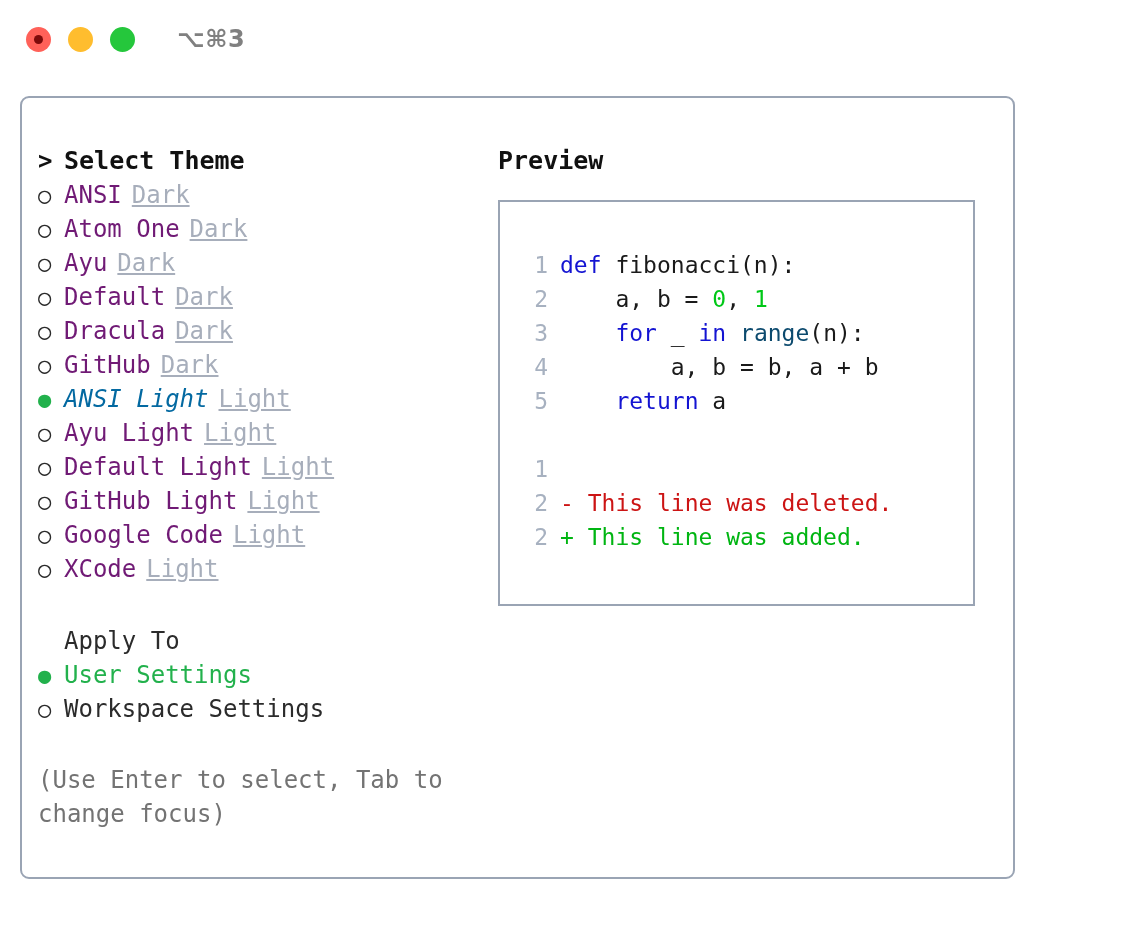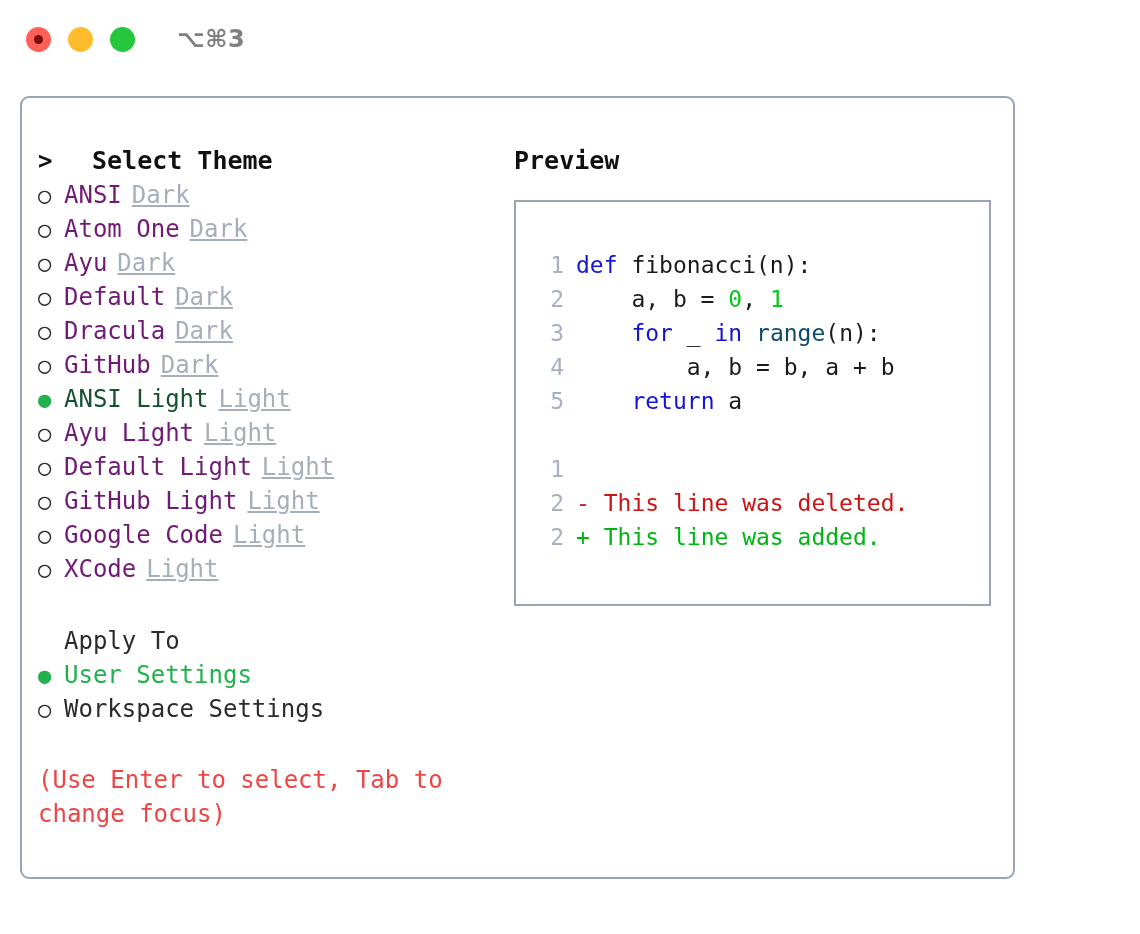--- a/index.html
+++ b/index.html
@@ -117,60 +117,59 @@
     text-align: left;
     font-size: 22px;
     color: #2b2b2b;
   }
   .bullet.selected { color: #22b14c; }
 
   .section-title {
     font-weight: 700;
     color: #111111;
     font-size: 25px;
-    margin-left: 28px;
   }
   .caret {
     display: inline-block;
     width: 26px;
     flex: 0 0 26px;
     font-weight: 700;
     color: #111111;
   }
 
   .theme-name  { color: #701a75; }
-  .theme-name.selected { color: #14532d; }
+  .theme-name.selected { color: #0369a1; font-style: italic; }
   .theme-kind  { color: #a7aebb; margin-left: 10px; text-decoration: underline; }
 
   .apply-title {
     color: #2b2b2b;
     font-size: 24px;
   }
   .indent-26 { display:inline-block; width:26px; flex:0 0 26px; }
 
   .apply-label { color: #2b2b2b; }
   .apply-label.selected { color: #22b14c; text-align: right; }
 
   #spacer-apply { height: 38px; }
 
   #hint {
     position: absolute;
     left: 16px;
     top: 665px;
     width: 420px;
     font-size: 24px;
     line-height: 34px;
-    color: #ef4444;
+    color: #737373;
     white-space: pre-wrap;
   }
 
   
   #preview-column {
     position: absolute;
-    left: 492px;
+    left: 476px;
     top: 46px;
     width: 500px;
   }
   #preview-title {
     font-size: 25px;
     font-weight: 700;
     color: #111111;
     line-height: 34px;
     white-space: pre;
   }

